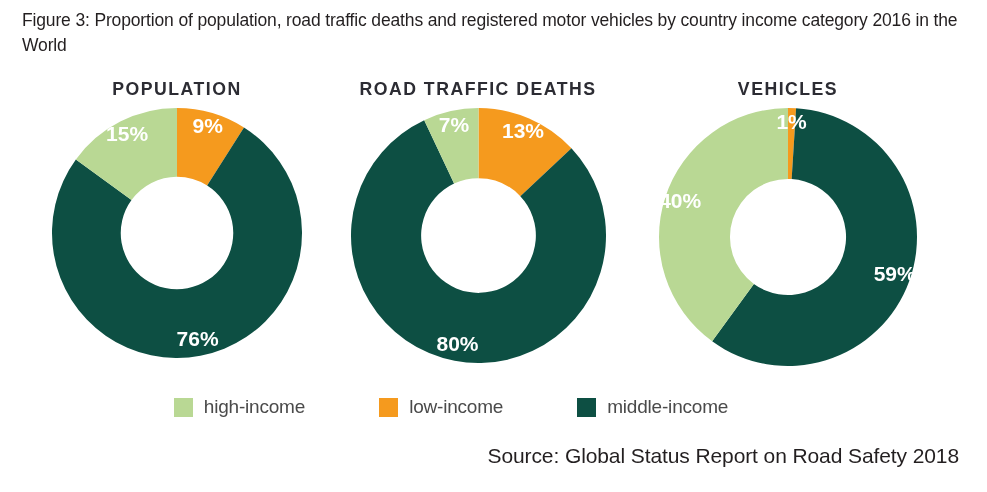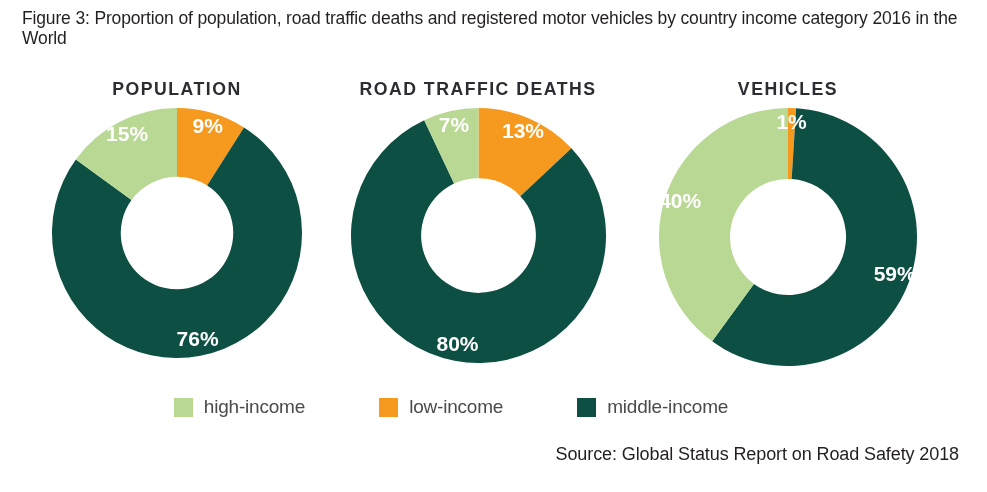--- a/index.html
+++ b/index.html
@@ -16,21 +16,21 @@
     color: #231f20;
   }
 
   
   #figure-caption {
     position: absolute;
     left: 22px;
     top: 8px;
     width: 940px;
     font-size: 17.5px;
-    line-height: 20px;
+    line-height: 25px;
     color: #231f20;
     font-family: "Liberation Sans", sans-serif;
     letter-spacing: -0.15px;
   }
 
   
   #charts-row {
     position: absolute;
     left: 0;
     top: 78px;
@@ -98,21 +98,21 @@
     color: #4a4a4a;
     letter-spacing: -0.2px;
   }
 
   
   #source-line {
     position: absolute;
     right: 28px;
     top: 444px;
     font-family: "Liberation Sans", sans-serif;
-    font-size: 18px;
+    font-size: 21px;
     color: #231f20;
     letter-spacing: -0.1px;
   }
 </style>
 </head>
 <body>
 
 <div id="figure-caption">Figure 3: Proportion of population, road traffic deaths and registered motor vehicles by country income category 2016 in the World</div>
 
 <div id="charts-row">

